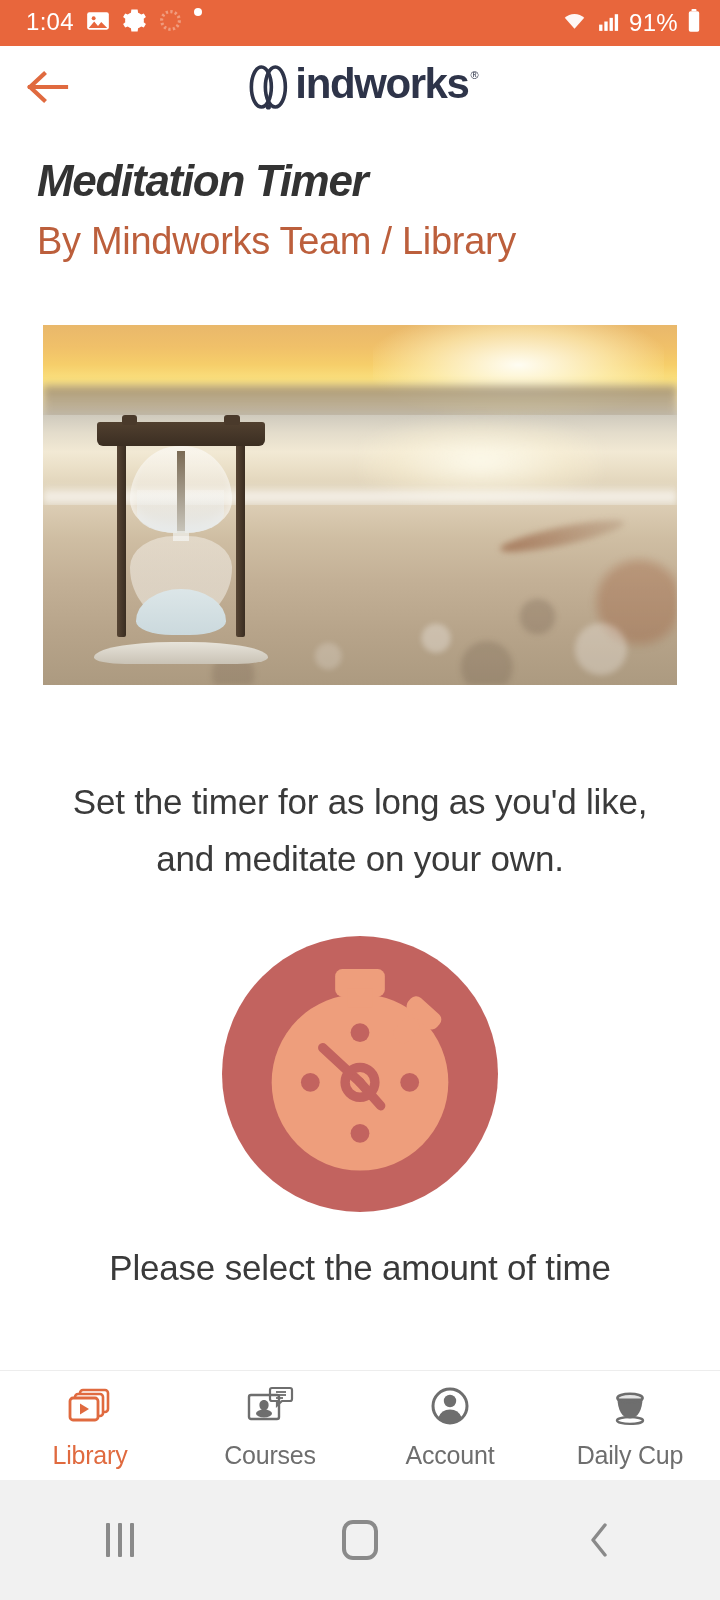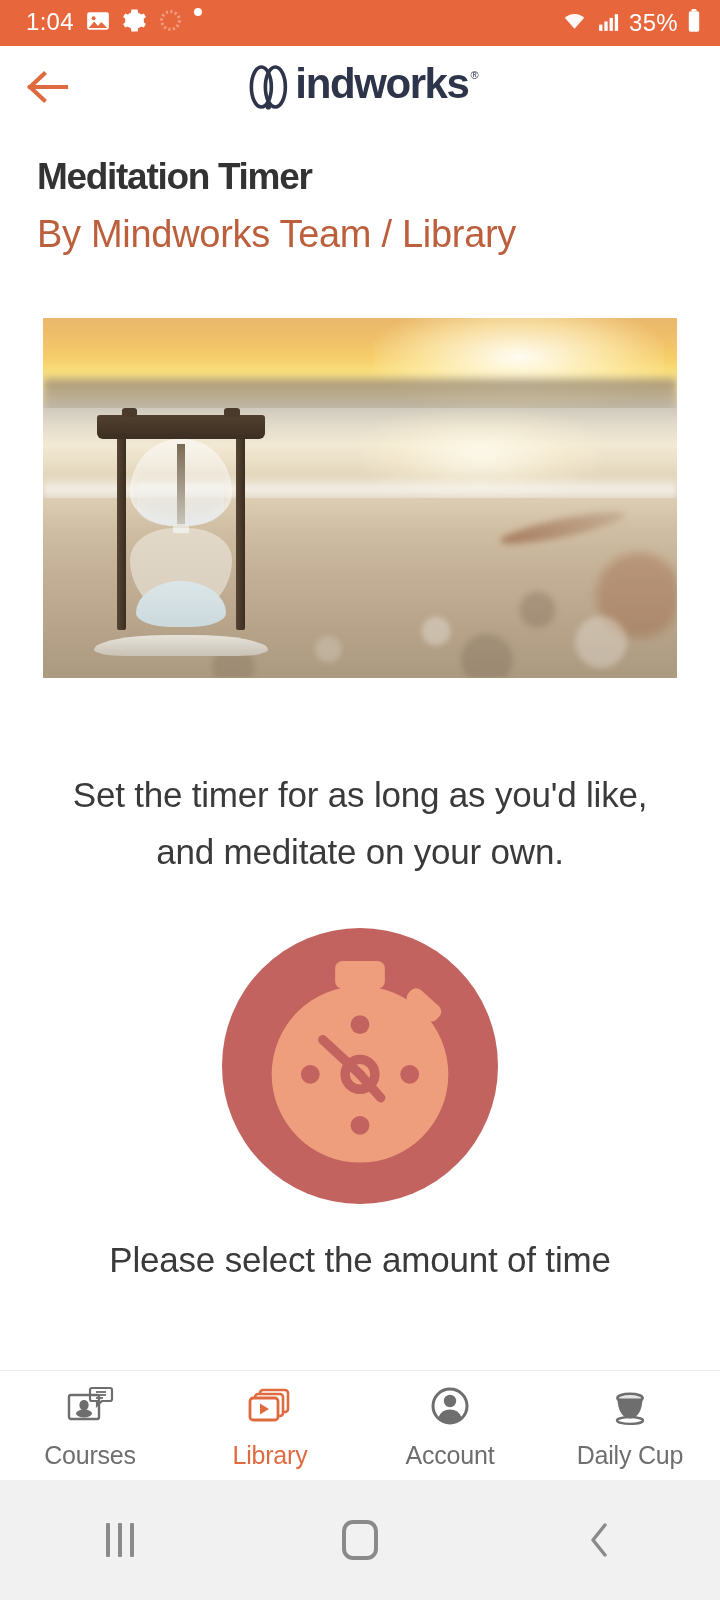--- a/index.html
+++ b/index.html
@@ -37,22 +37,22 @@
     display:flex; align-items:flex-start;
   }
   .brand-txt{
     font-size:42px; font-weight:700; color:#2E3449;
     letter-spacing:-1.4px; line-height:1;
   }
   .brand-tm{ font-size:11px; color:#2E3449; margin-left:2px; margin-top:6px; }
 
   
   .page-title{
-    margin:30px 0 11px 37px; font-size:37px; line-height:1.05;
-    font-weight:700; color:#333333; letter-spacing:-1.3px;
+    margin:30px 0 11px 37px; font-size:44px; line-height:1.05;
+    font-weight:700; color:#333333; letter-spacing:-1.3px;font-style:italic;
   }
   .page-subtitle{
     margin:16px 0 0 37px; font-size:38px; color:#BC5F3C;
     font-weight:400; letter-spacing:-.3px;
   }
 
   
   .hero{
     margin:62px auto 0; width:634px; height:360px;
     position:relative; overflow:hidden;
@@ -219,21 +219,21 @@
         </svg>
     </span>
     <span>
       <svg width="25" height="25" viewBox="0 0 24 24">
         <rect x="3" y="15" width="3.2" height="6" fill="#fff"></rect>
         <rect x="8" y="12" width="3.2" height="9" fill="#fff"></rect>
         <rect x="13" y="8.5" width="3.2" height="12.5" fill="#fff"></rect>
         <rect x="18" y="5" width="3.2" height="16" fill="#fff"></rect>
       </svg>
     </span>
-    <span class="sb-time">35%</span>
+    <span class="sb-time">91%</span>
     <span>
       <svg width="16" height="26" viewBox="0 0 12 24">
           <rect x="3.6" y="1" width="4.8" height="2" rx="1" fill="#fff"></rect>
           <rect x="1.2" y="3" width="9.6" height="19" rx="1.6" fill="#fff"></rect>
         </svg>
     </span>
   </div>
 </div>
 
 <div class="app-header">
@@ -301,47 +301,47 @@
     <line x1="36.5" y1="40.5" x2="50" y2="53" stroke="#C2635F" stroke-width="3.4" stroke-linecap="round"></line>
     <line x1="50" y1="53" x2="57.5" y2="61.5" stroke="#C2635F" stroke-width="3.4" stroke-linecap="round"></line>
     <circle cx="50" cy="53" r="5.4" fill="none" stroke="#C2635F" stroke-width="3.4"></circle>
   </svg>
 </div>
 
 <div class="prompt">Please select the amount of time</div>
 
 <div class="tabbar">
 
+  <div class="tab active">
+    <span class="tab-icon">
+      <svg width="48" height="42" viewBox="0 0 48 42">
+        <rect x="14" y="4" width="28" height="22" rx="3" fill="none" stroke="#E06A3F" stroke-width="2.6"></rect>
+        <rect x="9" y="8" width="28" height="22" rx="3" fill="#fff" stroke="#E06A3F" stroke-width="2.6"></rect>
+        <rect x="4" y="12" width="28" height="22" rx="3" fill="#fff" stroke="#E06A3F" stroke-width="2.8"></rect>
+        <path d="M14 17.5l9 5.5-9 5.5z" fill="#E06A3F"></path>
+      </svg>
+    </span>
+    <span class="tab-label">Library</span>
+  </div>
+
   <div class="tab">
     <span class="tab-icon">
       <svg width="48" height="42" viewBox="0 0 48 42">
         <rect x="3" y="9" width="30" height="24" rx="2" fill="none" stroke="#6E6E6E" stroke-width="2.4"></rect>
         <ellipse cx="18" cy="27.5" rx="8" ry="4" fill="#6E6E6E"></ellipse>
         <path d="M18 14c3 0 4.6 2.4 4.6 5 0 3-2 5.6-4.6 5.6S13.4 22 13.4 19c0-2.6 1.6-5 4.6-5z" fill="#6E6E6E"></path>
         <path d="M26 2h18a2 2 0 012 2v9a2 2 0 01-2 2h-8l-5 4.5V15h-5a2 2 0 01-2-2V4a2 2 0 012-2z" fill="none" stroke="#6E6E6E" stroke-width="2.2"></path>
         <line x1="30" y1="6" x2="40" y2="6" stroke="#6E6E6E" stroke-width="1.8"></line>
         <line x1="30" y1="9" x2="40" y2="9" stroke="#6E6E6E" stroke-width="1.8"></line>
         <line x1="30" y1="12" x2="37" y2="12" stroke="#6E6E6E" stroke-width="1.8"></line>
       </svg>
     </span>
     <span class="tab-label">Courses</span>
   </div>
 
-  <div class="tab active">
-    <span class="tab-icon">
-      <svg width="48" height="42" viewBox="0 0 48 42">
-        <rect x="14" y="4" width="28" height="22" rx="3" fill="none" stroke="#E06A3F" stroke-width="2.6"></rect>
-        <rect x="9" y="8" width="28" height="22" rx="3" fill="#fff" stroke="#E06A3F" stroke-width="2.6"></rect>
-        <rect x="4" y="12" width="28" height="22" rx="3" fill="#fff" stroke="#E06A3F" stroke-width="2.8"></rect>
-        <path d="M14 17.5l9 5.5-9 5.5z" fill="#E06A3F"></path>
-      </svg>
-    </span>
-    <span class="tab-label">Library</span>
-  </div>
-
   <div class="tab">
     <span class="tab-icon">
       <svg width="48" height="42" viewBox="0 0 48 42">
         <circle cx="24" cy="20" r="17" fill="none" stroke="#6E6E6E" stroke-width="3"></circle>
         <circle cx="24" cy="15" r="6.2" fill="#6E6E6E"></circle>
         <path d="M12.4 31.6a12.4 12.4 0 0123.2 0A16.8 16.8 0 0124 37a16.8 16.8 0 01-11.6-5.4z" fill="#6E6E6E"></path>
       </svg>
     </span>
     <span class="tab-label">Account</span>
   </div>

